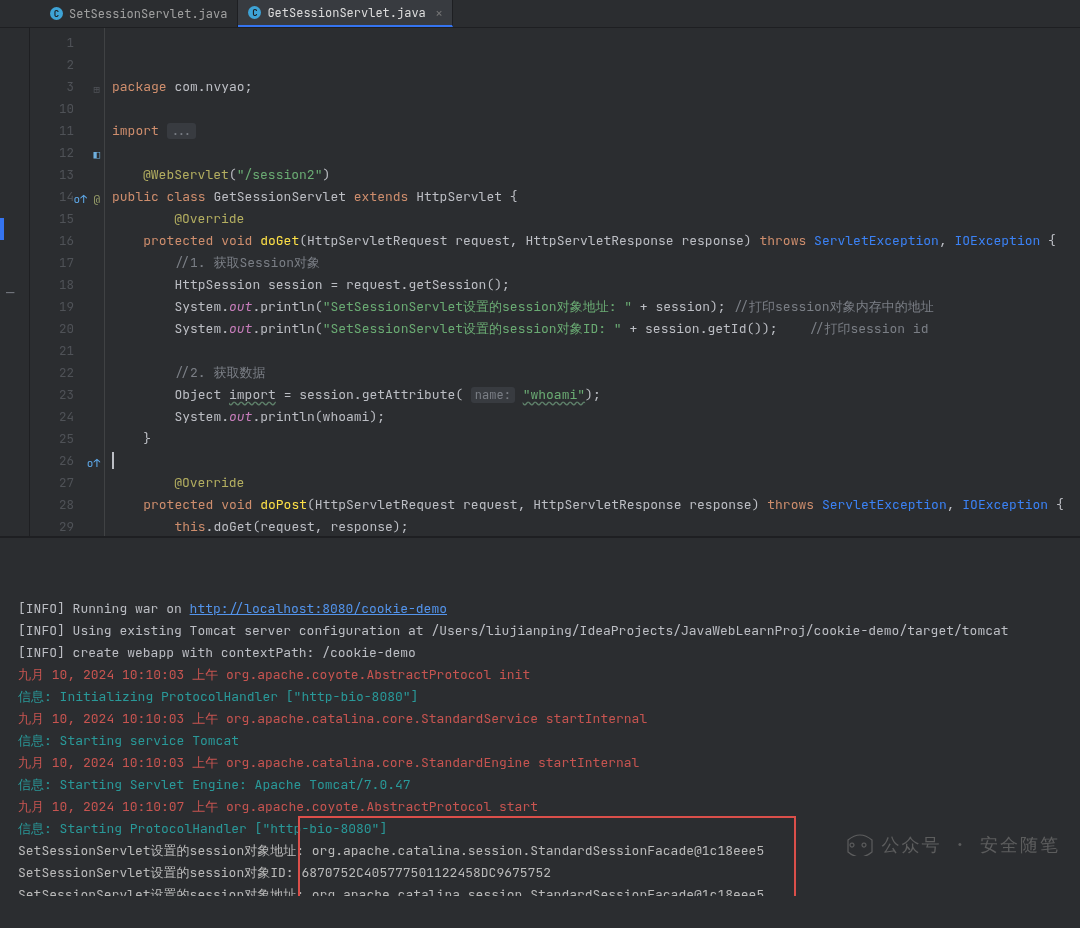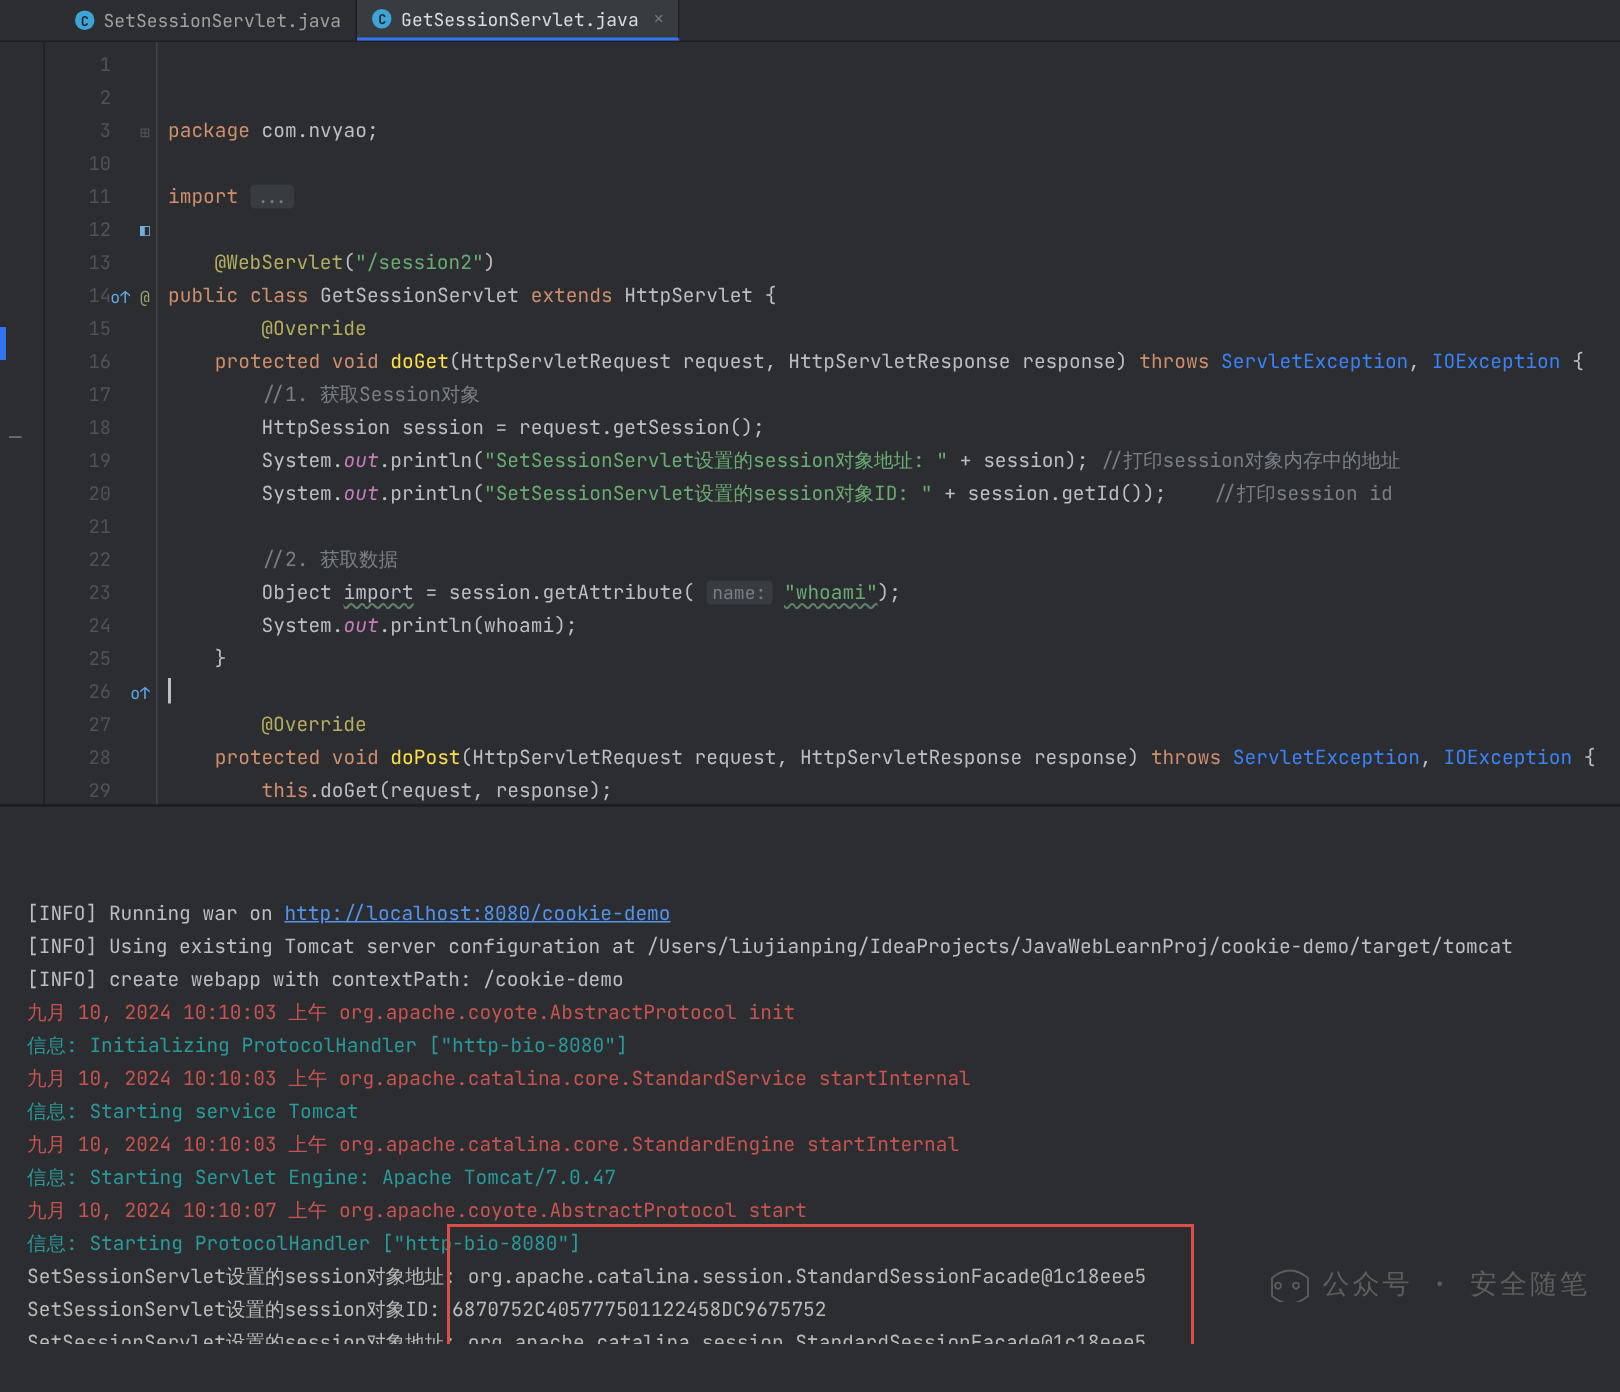--- a/index.html
+++ b/index.html
@@ -118,21 +118,21 @@
   .log-cyan { color: #299999; }
   .log-link { color: #5394ec; text-decoration: underline; }
   .log-out  { color: #bababa; }
   .highlight-box {
     position: absolute;
     border: 2px solid #db4f4a;
     pointer-events: none;
   }
   .watermark {
     position: absolute;
-    right: 20px; bottom: 28px;
+    right: 20px; bottom: 40px;
     color: #6d6d6d;
     font-size: 18px;
     letter-spacing: 2px;
     display: flex; align-items: center; gap:8px;
     opacity: 0.75;
   }
   .gut-icon-gc { color:#6fb0df; }
   .gut-icon-at { color:#9aa06a; }
   .gut-icon-o  { color:#5ea8e8; }
 </style>

